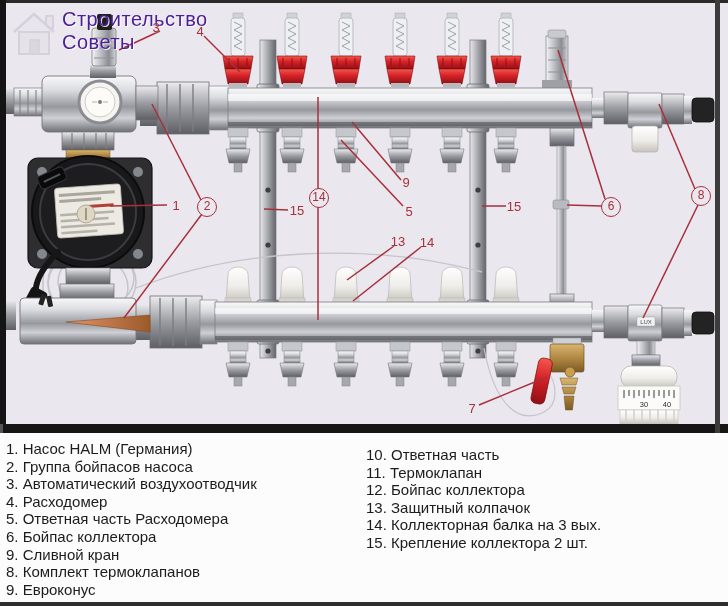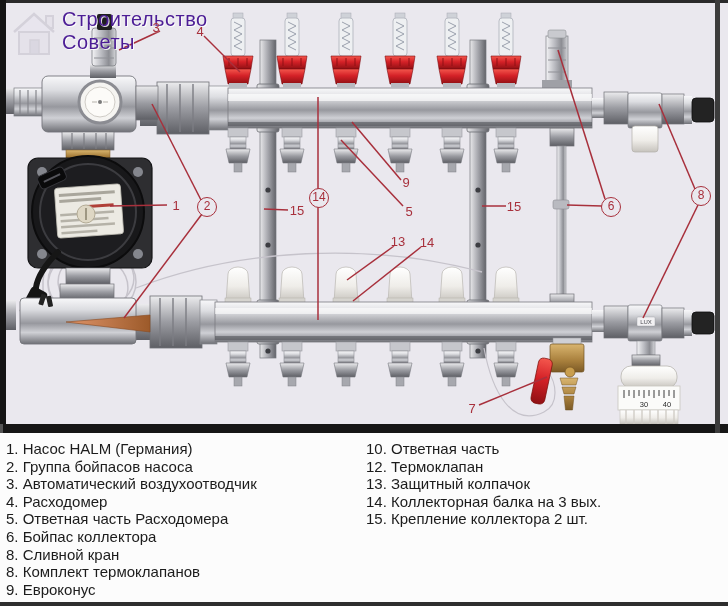--- a/index.html
+++ b/index.html
@@ -37,21 +37,21 @@
   #watermark{position:absolute;left:62px;top:8px;z-index:30;
     color:#4c1d95;font-size:20px;line-height:23px;letter-spacing:.5px;
     text-shadow:1px 1px 0 rgba(255,255,255,.85);}
   
   #legend{
     position:absolute;left:0;top:433px;width:728px;height:169px;
     background:#fcfcfc;color:#1c1c1c;font-size:15px;
   }
   .legend-col{position:absolute;top:7px;}
   #legend-left{left:6px;width:354px;}
-  #legend-right{left:366px;width:350px;}
+  #legend-right{left:366px;width:350px;margin-top:6px;}
   .legend-item{line-height:17.6px;white-space:nowrap;}
 </style>
 </head>
 <body>
 
 <div id="stage">
 
   <div id="photo">
 
     <svg width="728" height="424" viewBox="0 0 728 424">
@@ -371,26 +371,27 @@
   <div class="edge" id="edge-bottom"></div>
 
   <div id="legend">
     <div class="legend-col" id="legend-left">
       <div class="legend-item">1. Насос HALM (Германия)</div>
       <div class="legend-item">2. Группа бойпасов насоса</div>
       <div class="legend-item">3. Автоматический воздухоотводчик</div>
       <div class="legend-item">4. Расходомер</div>
       <div class="legend-item">5. Ответная часть Расходомера</div>
       <div class="legend-item">6. Бойпас коллектора</div>
-      <div class="legend-item">8. Сливной кран</div>
+      <div class="legend-item">9. Сливной кран</div>
       <div class="legend-item">8. Комплект термоклапанов</div>
       <div class="legend-item">9. Евроконус</div>
     </div>
     <div class="legend-col" id="legend-right">
       <div class="legend-item">10. Ответная часть</div>
-      <div class="legend-item">12. Термоклапан</div>
+      <div class="legend-item">11. Термоклапан</div>
+      <div class="legend-item">12. Бойпас коллектора</div>
       <div class="legend-item">13. Защитный колпачок</div>
       <div class="legend-item">14. Коллекторная балка на 3 вых.</div>
       <div class="legend-item">15. Крепление коллектора 2 шт.</div>
     </div>
   </div>
 
 </div>
 
 </body></html>

